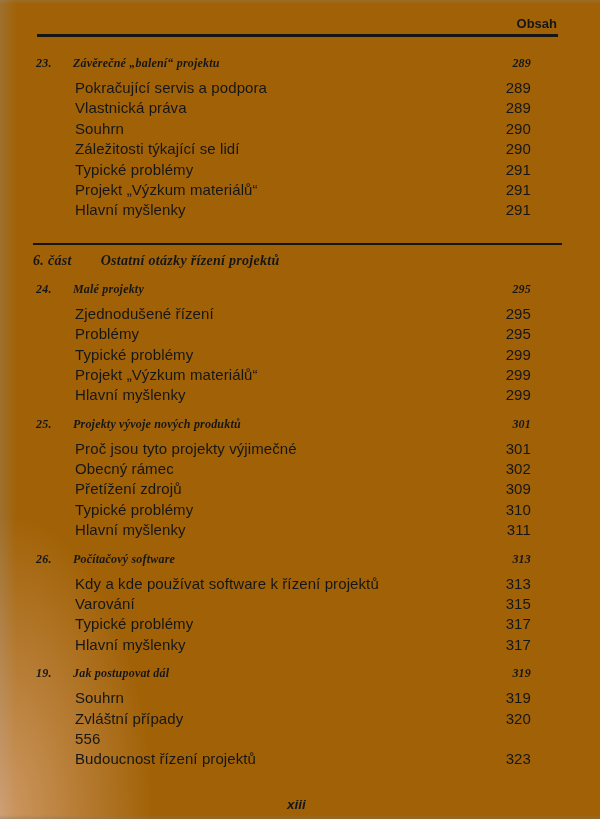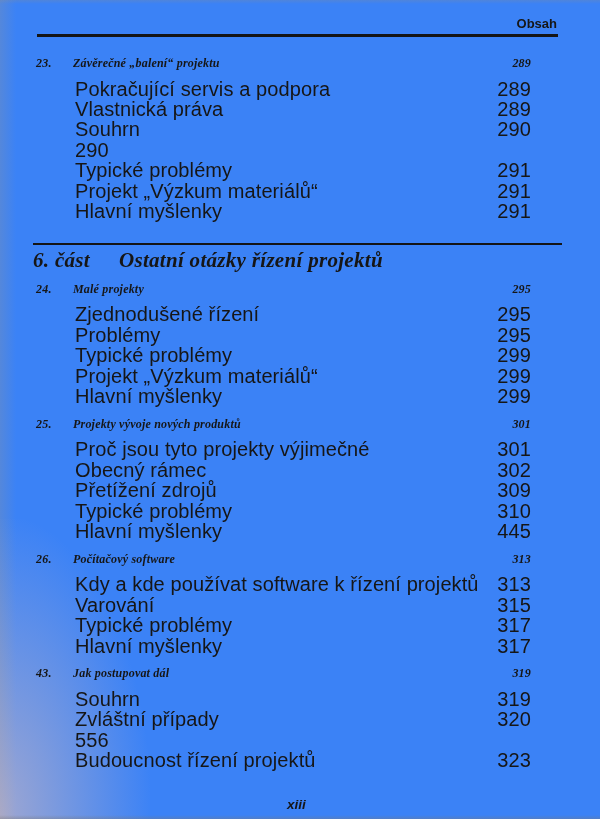--- a/index.html
+++ b/index.html
@@ -6,21 +6,21 @@
   body {
     width: 600px; height: 819px;
     background: #ffffff;
     font-family: "Liberation Sans", sans-serif;
     color: #161616;
     position: relative;
     overflow: hidden;
   }
   .page {
     position: absolute; inset: 0;
-    background: #3b82f6;
+    background: #a16207;
   }
   
   .edge-left {
     position: absolute; left: 0; top: 0; bottom: 0; width: 16px;
     background: linear-gradient(to right, rgba(150,150,150,0.28), rgba(150,150,150,0));
     pointer-events: none;
   }
   .edge-top {
     position: absolute; left: 0; right: 0; top: 0; height: 4px;
     background: linear-gradient(to bottom, rgba(140,140,140,0.25), rgba(140,140,140,0));
@@ -57,37 +57,37 @@
     font-style: italic; font-weight: bold;
     font-size: 12px; line-height: 21px; height: 21px;
     margin-top: 7px; margin-bottom: 5px;
     padding-right: 27px;
     letter-spacing: 0.2px;
   }
   .row.chapter.first { margin-top: 16px; }
   .row.chapter .num { width: 37px; flex: none; }
   .row.chapter .title { flex: 1; }
   .row.sub {
-    height: 20.4px; align-items: center;
-    font-size: 20px;
+    height: 20.4px; align-items: flex-start;
+    font-size: 15px;
     padding-left: 39px; padding-right: 27px;
     letter-spacing: 0.1px;
   }
   .row.sub .label { flex: 1; }
   
   .part { margin-top: 21px; }
   .part-rule {
     height: 2px; background: #151515;
     margin-left: -3px; margin-right: -4px;
   }
   .part-heading {
     margin-top: 4px; margin-left: -3px;
     font-family: "Liberation Serif", serif;
     font-style: italic; font-weight: bold;
-    font-size: 21px; line-height: 23px; height: 23px;
+    font-size: 14px; line-height: 23px; height: 23px;
     letter-spacing: 0.3px;
     display: flex;
   }
   .part-heading .part-num { margin-right: 29px; }
   
   .page-footer {
     position: absolute; top: 797px; left: 37px; right: 44px;
     text-align: center;
     font-size: 13.5px; font-weight: bold; font-style: italic;
   }
@@ -117,20 +117,21 @@
     </div>
     <div class="row sub">
       <span class="label">Vlastnická práva</span>
       <span class="pg">289</span>
     </div>
     <div class="row sub">
       <span class="label">Souhrn</span>
       <span class="pg">290</span>
     </div>
     <div class="row sub">
+      <span class="label">Záležitosti týkající se lidí</span>
       <span class="pg">290</span>
     </div>
     <div class="row sub">
       <span class="label">Typické problémy</span>
       <span class="pg">291</span>
     </div>
     <div class="row sub">
       <span class="label">Projekt „Výzkum materiálů“</span>
       <span class="pg">291</span>
     </div>
@@ -189,21 +190,21 @@
     <div class="row sub">
       <span class="label">Přetížení zdrojů</span>
       <span class="pg">309</span>
     </div>
     <div class="row sub">
       <span class="label">Typické problémy</span>
       <span class="pg">310</span>
     </div>
     <div class="row sub">
       <span class="label">Hlavní myšlenky</span>
-      <span class="pg">445</span>
+      <span class="pg">311</span>
     </div>
 
     <div class="row chapter">
       <span class="num">26.</span>
       <span class="title">Počítačový software</span>
       <span class="pg">313</span>
     </div>
     <div class="row sub">
       <span class="label">Kdy a kde používat software k řízení projektů</span>
       <span class="pg">313</span>
@@ -215,21 +216,21 @@
     <div class="row sub">
       <span class="label">Typické problémy</span>
       <span class="pg">317</span>
     </div>
     <div class="row sub">
       <span class="label">Hlavní myšlenky</span>
       <span class="pg">317</span>
     </div>
 
     <div class="row chapter">
-      <span class="num">43.</span>
+      <span class="num">19.</span>
       <span class="title">Jak postupovat dál</span>
       <span class="pg">319</span>
     </div>
     <div class="row sub">
       <span class="label">Souhrn</span>
       <span class="pg">319</span>
     </div>
     <div class="row sub">
       <span class="label">Zvláštní případy</span>
       <span class="pg">320</span>

